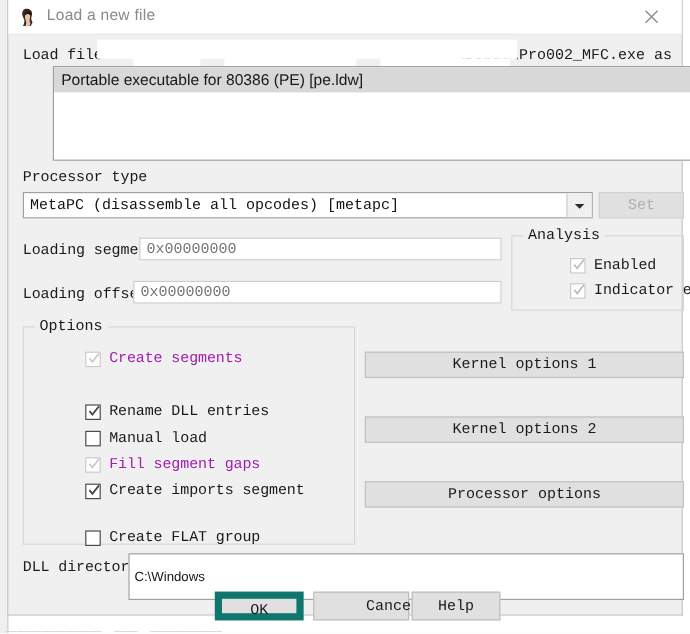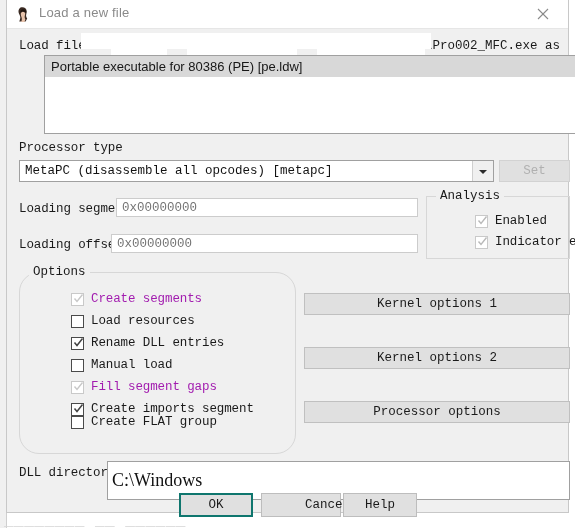--- a/index.html
+++ b/index.html
@@ -217,21 +217,21 @@
     top: -8px;
     left: 9px;
     background: #f0f0f0;
     padding: 0 4px;
     font-family: "Liberation Mono", monospace;
     font-size: 12.5px;
     color: #1a1a1a;
     white-space: nowrap;
   }
   #analysis-group { left: 419px; top: 196px; width: 144px; height: 63px; }
-  #options-group  { left: 12px;  top: 272px; width: 277px; height: 182px; border-radius: 20px; }
+  #options-group  { left: 12px;  top: 272px; width: 277px; height: 182px; }
 
   
   .cb-row {
     position: absolute;
     display: flex;
     align-items: center;
     white-space: nowrap;
     cursor: pointer;
     padding-left: 36px;
   }
@@ -281,22 +281,22 @@
 
   
   #dll-label { left: 12px; top: 466px; }
   #dll-input {
     position: absolute;
     left: 100px; top: 461px;
     width: 463px; height: 39px;
     background: #ffffff;
     border: 1px solid #a0a0a0;
     box-sizing: border-box;
-    font-family: Liberation Serif, serif;
-    font-size: 18px;
+    font-family: Liberation Sans, sans-serif;
+    font-size: 11px;
     color: #121212;
     padding-left: 4px;
     line-height: 20px;
     outline: none;
   }
 
   
   .footbtn {
     position: absolute;
     top: 493px;
@@ -306,21 +306,21 @@
     box-sizing: border-box;
     text-align: center;
     line-height: 22px;
     font-family: "Liberation Mono", monospace;
     font-size: 12.5px;
     color: #1a1a1a;
     cursor: pointer;
   }
   #ok-button {
     left: 172px; width: 74px;
-    border: 2px solid #0f766e;
+    border: 6px solid #0f766e;
     line-height: 20px;
   }
   #cancel-button { left: 254px; width: 80px; padding-left: 43px; }
   #help-button   { left: 336px; width: 74px; }
 </style>
 </head>
 <body>
 
 <div id="desktop">
   <div id="desktop-left-strip"></div>
@@ -398,24 +398,20 @@
 
     <div class="cb-row disabled" style="left:15px; top:19px;">
       <span class="cb-box dim">
         <svg class="cb-check" viewBox="0 0 11 11">
           <polyline points="1.5,5.5 4,8.5 9.5,1.5" fill="none" stroke="#c8c8c8" stroke-width="1.4"></polyline>
         </svg>
       </span>
       <span class="cb-label dim">Create segments</span>
     </div>
 
-    <div class="cb-row" style="left:15px; top:41px;">
-      <span class="cb-box"></span>
-      <span class="cb-label">Load resources</span>
-    </div>
 
     <div class="cb-row" style="left:15px; top:63px;">
       <span class="cb-box">
         <svg class="cb-check" viewBox="0 0 11 11">
           <polyline points="1.5,5.5 4,8.5 9.5,1.5" fill="none" stroke="#444444" stroke-width="1.5"></polyline>
         </svg>
       </span>
       <span class="cb-label">Rename DLL entries</span>
     </div>
 
@@ -435,21 +431,21 @@
 
     <div class="cb-row" style="left:15px; top:129px;">
       <span class="cb-box">
         <svg class="cb-check" viewBox="0 0 11 11">
           <polyline points="1.5,5.5 4,8.5 9.5,1.5" fill="none" stroke="#444444" stroke-width="1.5"></polyline>
         </svg>
       </span>
       <span class="cb-label">Create imports segment</span>
     </div>
 
-    <div class="cb-row" style="left:15px; top:142px;align-items:flex-end;">
+    <div class="cb-row" style="left:15px; top:168px;align-items:flex-end;">
       <span class="cb-box"></span>
       <span class="cb-label">Create FLAT group</span>
     </div>
   </div>
 
   <div class="sidebtn" id="kernel1-button">Kernel options 1</div>
   <div class="sidebtn" id="kernel2-button">Kernel options 2</div>
   <div class="sidebtn" id="procopts-button">Processor options</div>
 
   <div class="lbl" id="dll-label">DLL directory</div>

